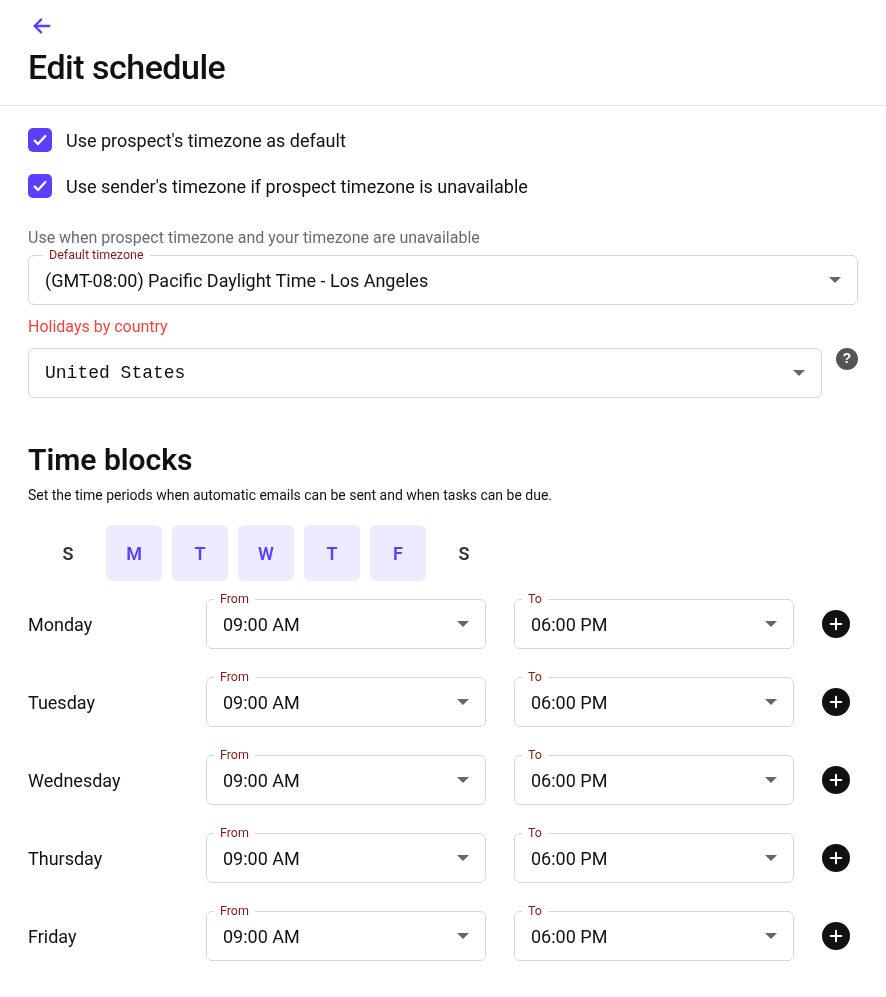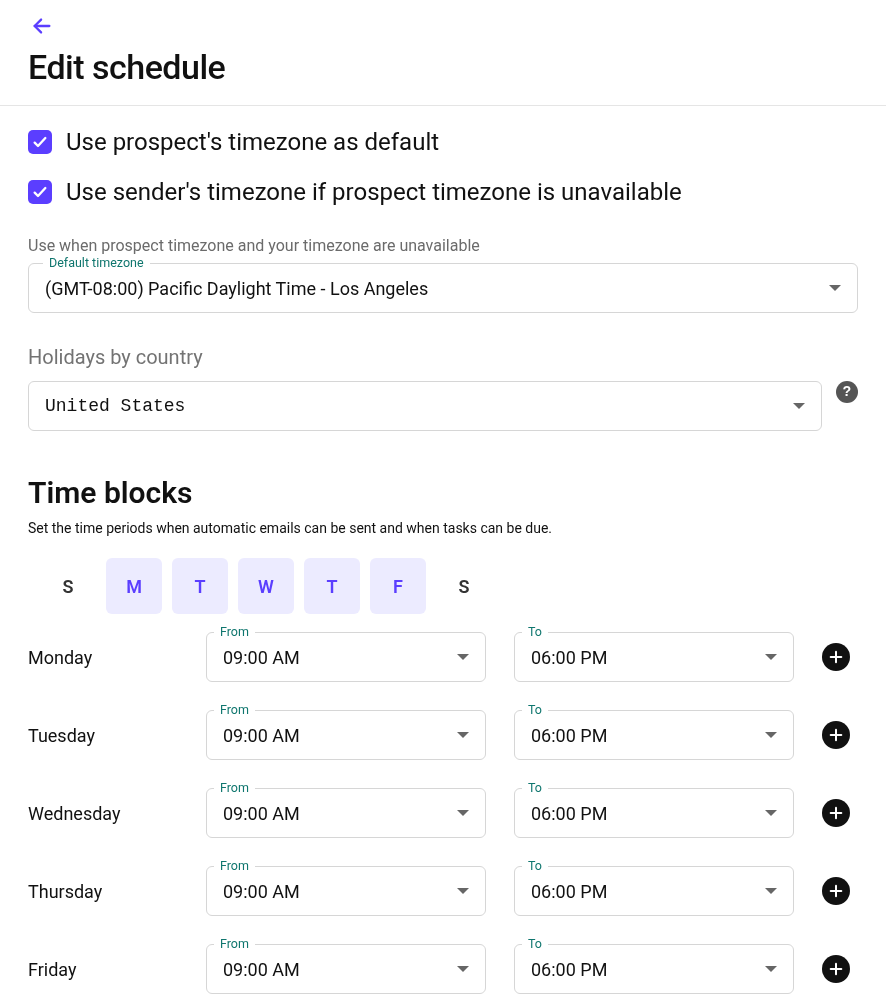--- a/index.html
+++ b/index.html
@@ -25,38 +25,38 @@
   }
   .checkbox-row {
     display: flex; align-items: center; gap: 14px; margin-bottom: 22px;
   }
   .checkbox {
     width: 24px; height: 24px; border-radius: 5px; background: #5B3EFF;
     display: inline-flex; align-items: center; justify-content: center; flex-shrink: 0;
     cursor: pointer;
   }
   .checkbox svg { stroke: #fff; }
-  .checkbox-label { font-size: 24px; font-weight: 400; }
+  .checkbox-label { font-size: 18px; font-weight: 400; }
   .helper-text { font-size: 16px; color: #6b6b6b; margin: 30px 0 8px 0; }
   .field-wrap {
     position: relative; border: 1px solid #d6d6d6; border-radius: 6px;
     padding: 0 16px; height: 50px; display: flex; align-items: center;
     cursor: pointer; background: #fff;
   }
   .field-wrap.flex-1 { flex: 1; }
   .floating-label {
     position: absolute; top: -9px; left: 14px; background: #fff; padding: 0 6px;
-    font-size: 12.5px; color: #0f766e;
+    font-size: 12.5px; color: #7f1d1d;
   }
   .field-value { font-size: 18px; flex: 1; }
   .caret {
     width: 0; height: 0; border-left: 6px solid transparent; border-right: 6px solid transparent;
     border-top: 6px solid #666;
   }
-  .section-label { font-size: 20px; color: #737373; margin: 32px 0 12px 0; }
+  .section-label { font-size: 16px; color: #ef4444; margin: 12px 0 12px 0; }
   .holiday-row { display: flex; align-items: flex-start; gap: 14px; font-family: Liberation Mono, monospace; }
   .help-circle {
     width: 22px; height: 22px; border-radius: 50%; background: #555; color: #fff;
     display: inline-flex; align-items: center; justify-content: center;
     font-size: 14px; font-weight: 700; cursor: pointer; flex-shrink: 0;
   }
   h2.section-title { font-size: 30px; font-weight: 600; margin: 44px 0 10px 0; }
   .section-desc { font-size: 14px; margin: 0 0 22px 0; }
   .day-strip { display: flex; gap: 10px; margin-left: 12px; margin-bottom: 18px; }
   .day-box {

